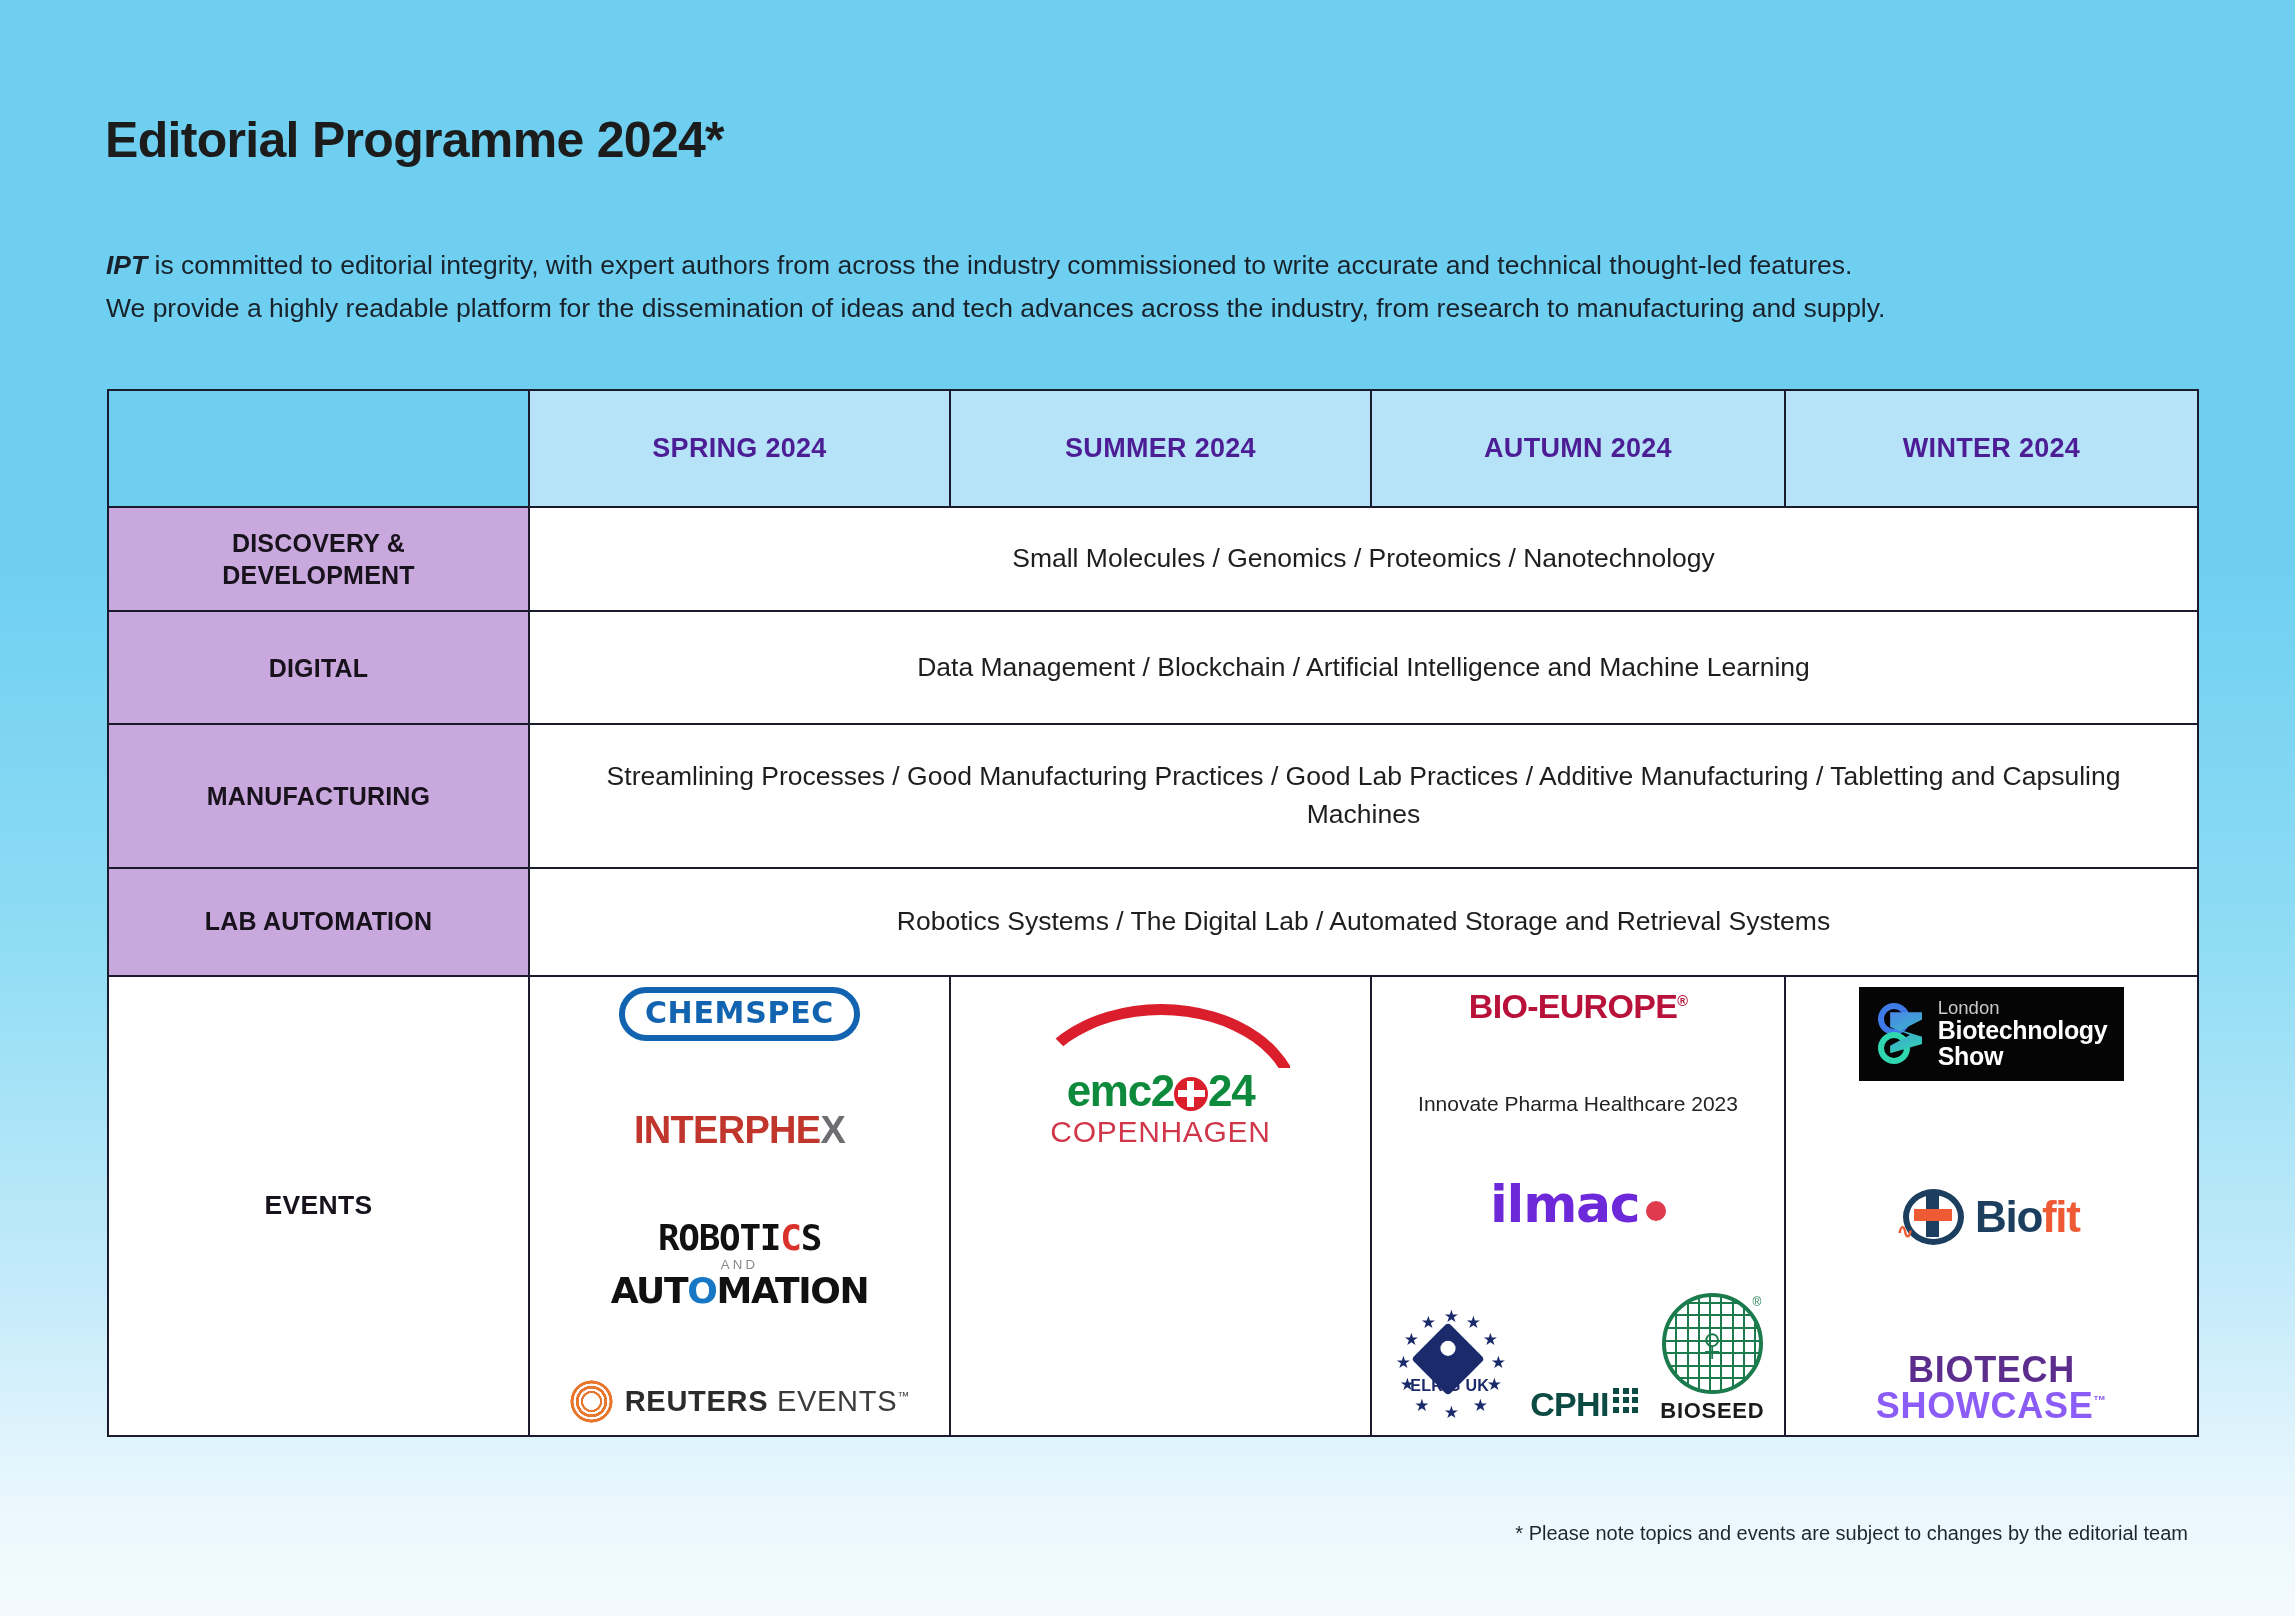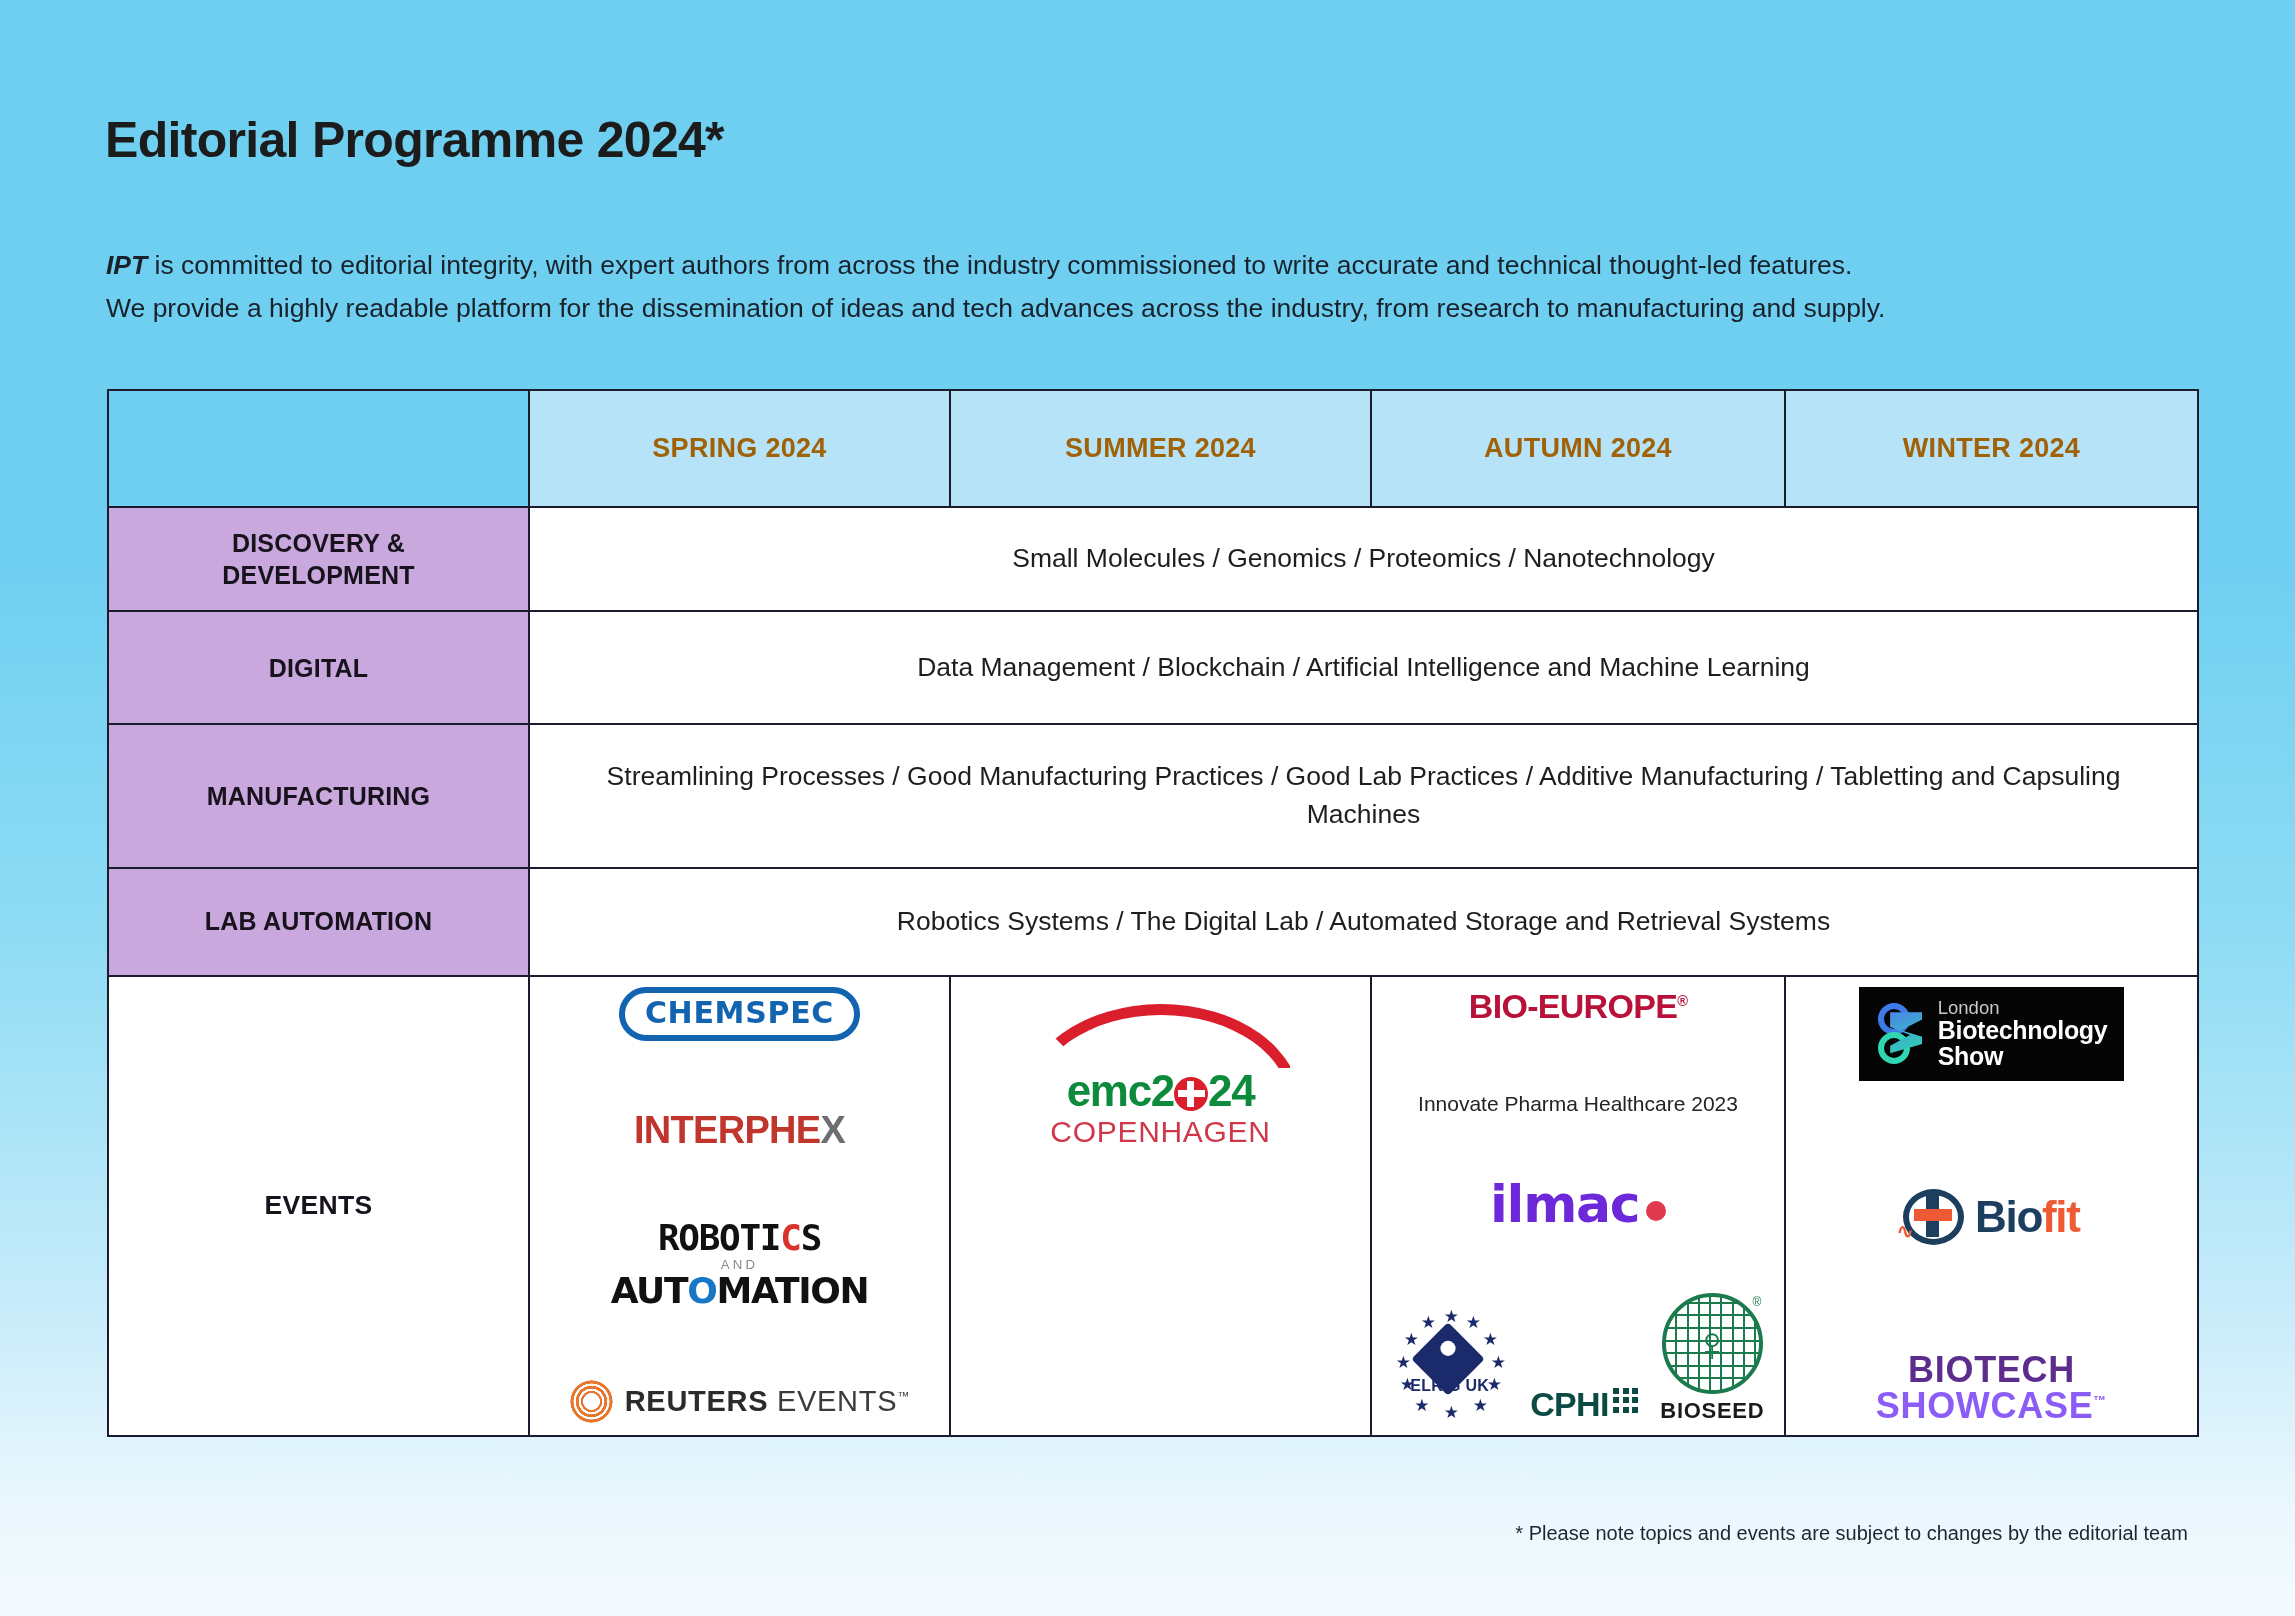--- a/index.html
+++ b/index.html
@@ -38,21 +38,21 @@
   }
   col.c0{width:421px;}
   col.c1{width:421px;}
   col.c2{width:421px;}
   col.c3{width:414px;}
   col.c4{width:413px;}
 
   .hdr-corner{background:#6ECFF1 !important;height:113px;}
   .hdr{
     background:#B6E3F7 !important;
-    font-size:27px;font-weight:bold;color:#a16207;
+    font-size:27px;font-weight:bold;color:#4c1d95;
     letter-spacing:0.3px;
   }
   .rowlabel{
     background:#C9A8DE !important;
     font-size:25px;font-weight:bold;color:#17121c;
     letter-spacing:0.2px;line-height:1.3;
   }
   .topic{
     font-size:26.5px;color:#1e1e1e;line-height:1.42;
     padding:6.6px 17px;

